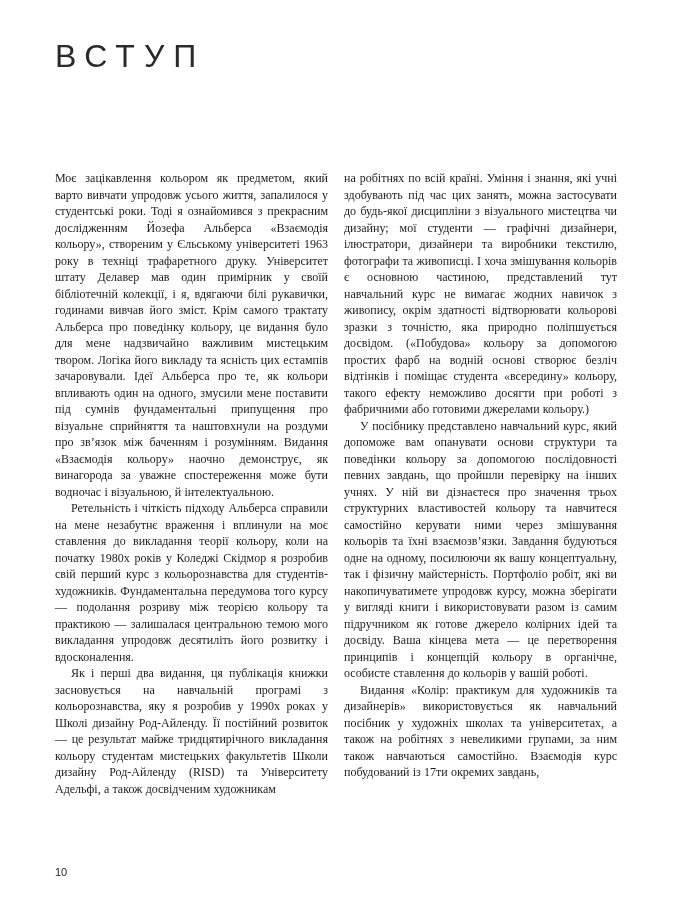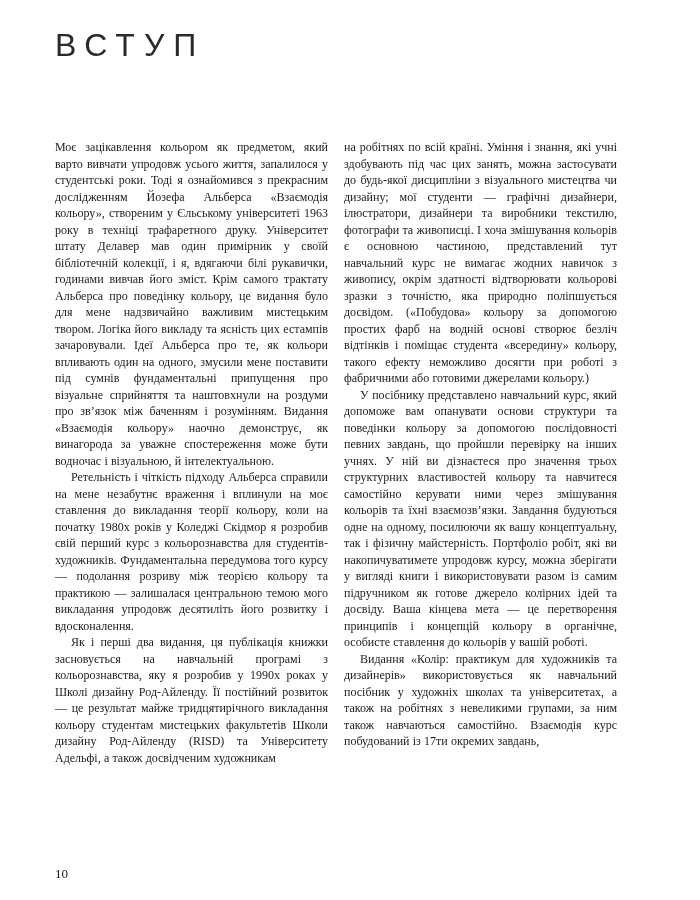--- a/index.html
+++ b/index.html
@@ -12,37 +12,37 @@
       height: 900px;
       overflow: hidden;
       font-family: "Liberation Serif", serif;
       color: #1c1c1c;
     }
     .page {
       position: relative;
       box-sizing: border-box;
       width: 672px;
       height: 900px;
-      padding: 29px 55px 0 55px;
+      padding: 40px 55px 0 55px;
       background: #ffffff;
     }
     .title {
       margin: 0;
       font-family: "Liberation Sans", "DejaVu Sans", sans-serif;
       font-weight: 400;
       font-size: 32px;
       line-height: 1;
       letter-spacing: 9px;
       color: #2a2a2a;
       text-transform: uppercase;
     }
     .columns {
       display: flex;
       gap: 16px;
-      margin-top: 78px;
+      margin-top: 98px;
     }
     .col {
       flex: 1 1 0;
       min-width: 0;
     }
     .col p {
       margin: 0;
       font-size: 12px;
       line-height: 16.5px;
       text-align: justify;
@@ -51,23 +51,23 @@
       word-spacing: 0.02em;
       color: #1c1c1c;
     }
     .col p + p {
       text-indent: 16px;
     }
     .page-number {
       position: absolute;
       left: 55px;
       top: 866px;
-      font-size: 13px;
+      font-size: 11px;
       color: #1c1c1c;
-      font-family: Liberation Serif, serif;
+      font-family: Liberation Sans, sans-serif;
     }
   </style>
 </head>
 <body>
 
 <div class="page">
   <h1 class="title">ВСТУП</h1>
 
   <div class="columns">
     <div class="col">

